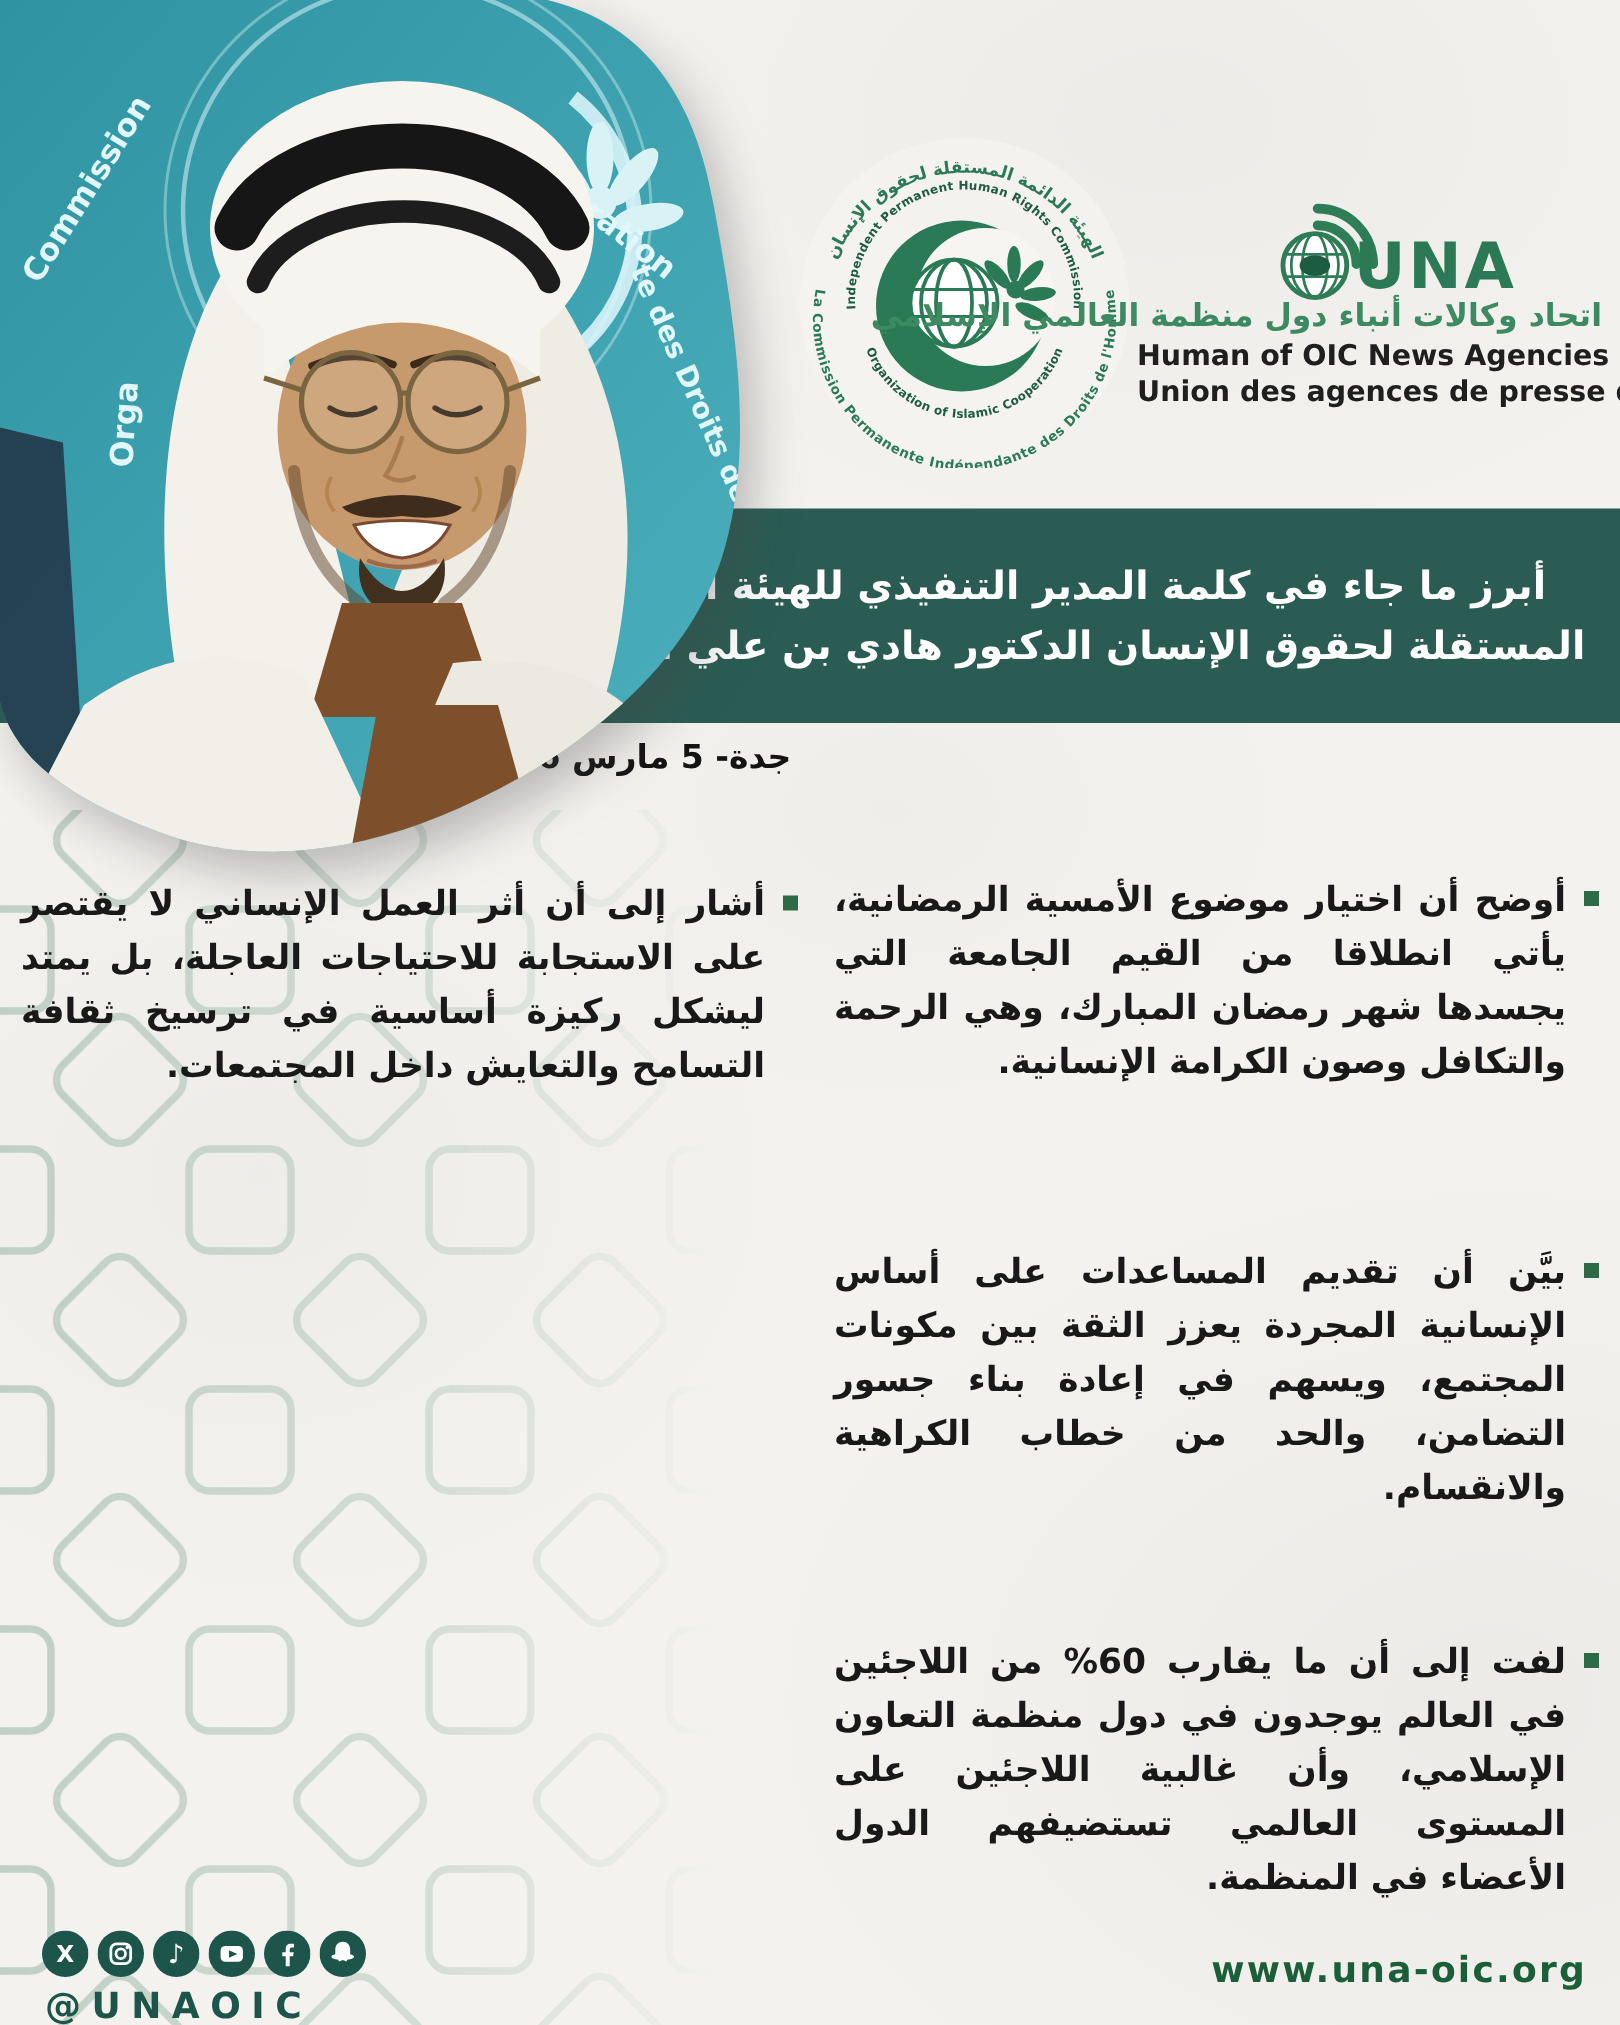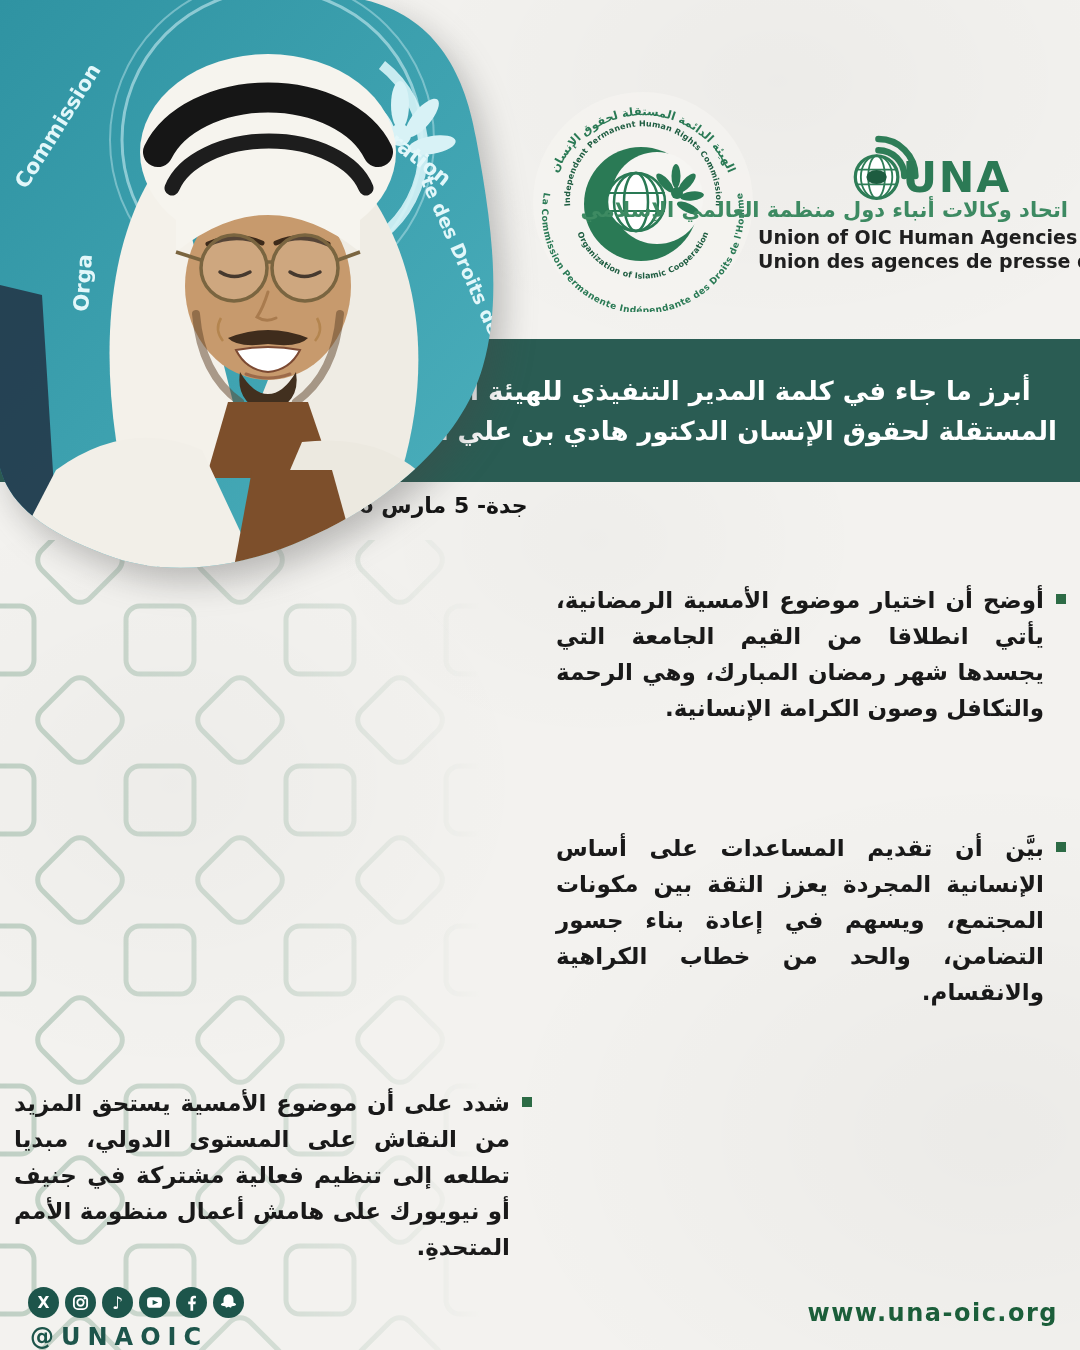--- a/index.html
+++ b/index.html
@@ -255,36 +255,40 @@
       <g>
         <circle cx="44" cy="53" r="23" fill="#ffffff" stroke="#2e7d57" stroke-width="3.5"></circle>
         <ellipse cx="44" cy="53" rx="9" ry="23" fill="none" stroke="#2e7d57" stroke-width="2"></ellipse>
         <ellipse cx="44" cy="53" rx="17" ry="23" fill="none" stroke="#2e7d57" stroke-width="2"></ellipse>
         <path d="M22,45 L66,45 M22,61 L66,61" stroke="#2e7d57" stroke-width="2"></path>
         <ellipse cx="44" cy="53" rx="11" ry="7.5" fill="#1d5c40"></ellipse>
       </g>
       <text x="72" y="69" font-family="DejaVu Sans, sans-serif" font-weight="700" font-size="46" letter-spacing="2" fill="#2c7a55">UNA</text>
     </svg>
     <div class="una-arabic">اتحاد وكالات أنباء دول منظمة العالمي الإسلامي</div>
-    <div class="una-en">Union of OIC Human Agencies</div>
+    <div class="una-en">Human of OIC News Agencies</div>
     <div class="una-fr">Union des agences de presse de l'OCI</div>
   </div>
 
   <div class="para p-r1" dir="rtl">
     <span class="sq"></span>
     <span>أوضح أن اختيار موضوع الأمسية الرمضانية، يأتي انطلاقا من القيم الجامعة التي يجسدها شهر رمضان المبارك، وهي الرحمة والتكافل وصون الكرامة الإنسانية.</span>
   </div>
   <div class="para p-r2" dir="rtl">
     <span class="sq"></span>
     <span>بيَّن أن تقديم المساعدات على أساس الإنسانية المجردة يعزز الثقة بين مكونات المجتمع، ويسهم في إعادة بناء جسور التضامن، والحد من خطاب الكراهية والانقسام.</span>
   </div>
-
-  <div class="para p-l3" dir="rtl">
+  <div class="para p-r3" dir="rtl">
     <span class="sq"></span>
-    <span>شدد على أن موضوع الأمسية يستحق المزيد من النقاش على المستوى الدولي، مبديا تطلعه إلى تنظيم فعالية مشتركة في جنيف أو نيويورك على هامش أعمال منظومة الأمم المتحدةِ.</span>
+    <span>لفت إلى أن ما يقارب 60% من اللاجئين في العالم يوجدون في دول منظمة التعاون الإسلامي، وأن غالبية اللاجئين على المستوى العالمي تستضيفهم الدول الأعضاء في المنظمة.</span>
+  </div>
+
+  <div class="para p-l1" dir="rtl">
+    <span class="sq"></span>
+    <span>أشار إلى أن أثر العمل الإنساني لا يقتصر على الاستجابة للاحتياجات العاجلة، بل يمتد ليشكل ركيزة أساسية في ترسيخ ثقافة التسامح والتعايش داخل المجتمعات.</span>
   </div>
 
   <div class="social-row">
     <svg class="social-ic" viewBox="0 0 30 30">
       <circle cx="15" cy="15" r="15" fill="#1d554b"></circle>
       <text x="15" y="20.5" text-anchor="middle" font-family="DejaVu Sans, sans-serif" font-weight="700" font-size="15" fill="#fff">X</text>
     </svg>
     <svg class="social-ic" viewBox="0 0 30 30">
       <circle cx="15" cy="15" r="15" fill="#1d554b"></circle>
       <rect x="8.6" y="8.6" width="12.8" height="12.8" rx="3.8" fill="none" stroke="#fff" stroke-width="1.8"></rect>

